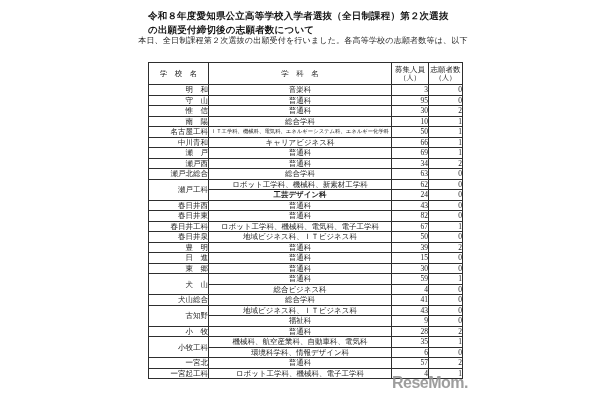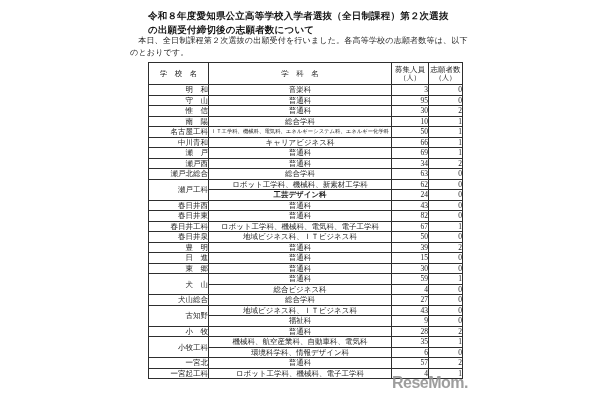--- a/index.html
+++ b/index.html
@@ -83,21 +83,20 @@
 
 <div class="page">
 
   <div class="doc-title">
     <div>令和８年度愛知県公立高等学校入学者選抜（全日制課程）第２次選抜</div>
     <div>の出願受付締切後の志願者数について</div>
   </div>
 
   <div class="doc-intro">
     <div>　本日、全日制課程第２次選抜の出願受付を行いました。各高等学校の志願者数等は、以下</div>
-    <div>のとおりです。</div>
   </div>
 
   <div class="table-wrap">
     <table class="applicants">
       <colgroup>
         <col style="width:60px">
         <col style="width:183px">
         <col style="width:37px">
         <col style="width:34px">
       </colgroup>
@@ -234,21 +233,21 @@
             <td class="c-num">1</td>
           </tr>
           <tr>
             <td class="c-dept" style="font-size: 7.5px;">総合ビジネス科</td>
             <td class="c-num">4</td>
             <td class="c-num">0</td>
           </tr>
           <tr>
             <td class="c-school" rowspan="1">犬山総合</td>
             <td class="c-dept" style="font-size: 7.5px;">総合学科</td>
-            <td class="c-num">27</td>
+            <td class="c-num">41</td>
             <td class="c-num">0</td>
           </tr>
           <tr>
             <td class="c-school" rowspan="2">古知野</td>
             <td class="c-dept" style="font-size: 7.5px;">地域ビジネス科、ＩＴビジネス科</td>
             <td class="c-num">43</td>
             <td class="c-num">0</td>
           </tr>
           <tr>
             <td class="c-dept" style="font-size: 7.5px;">福祉科</td>

